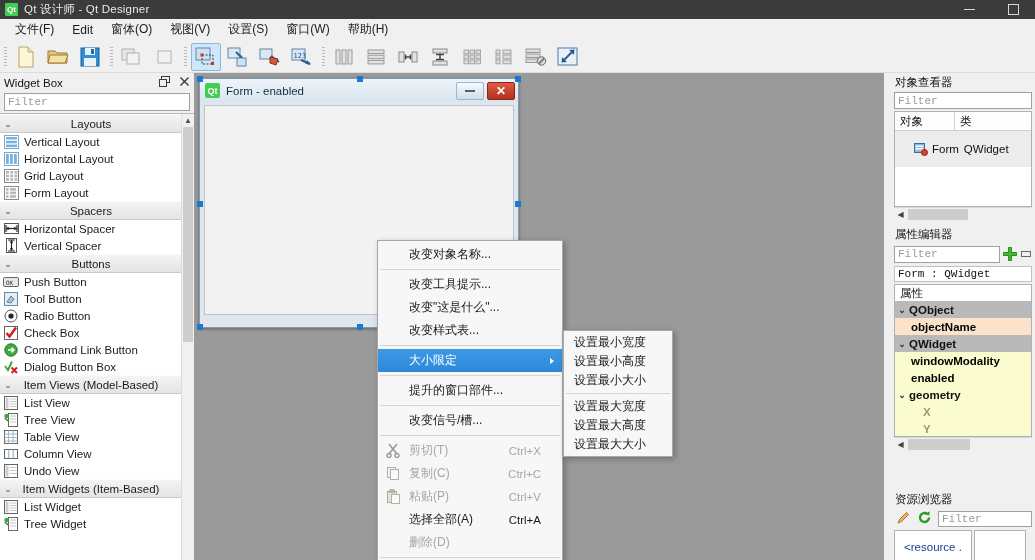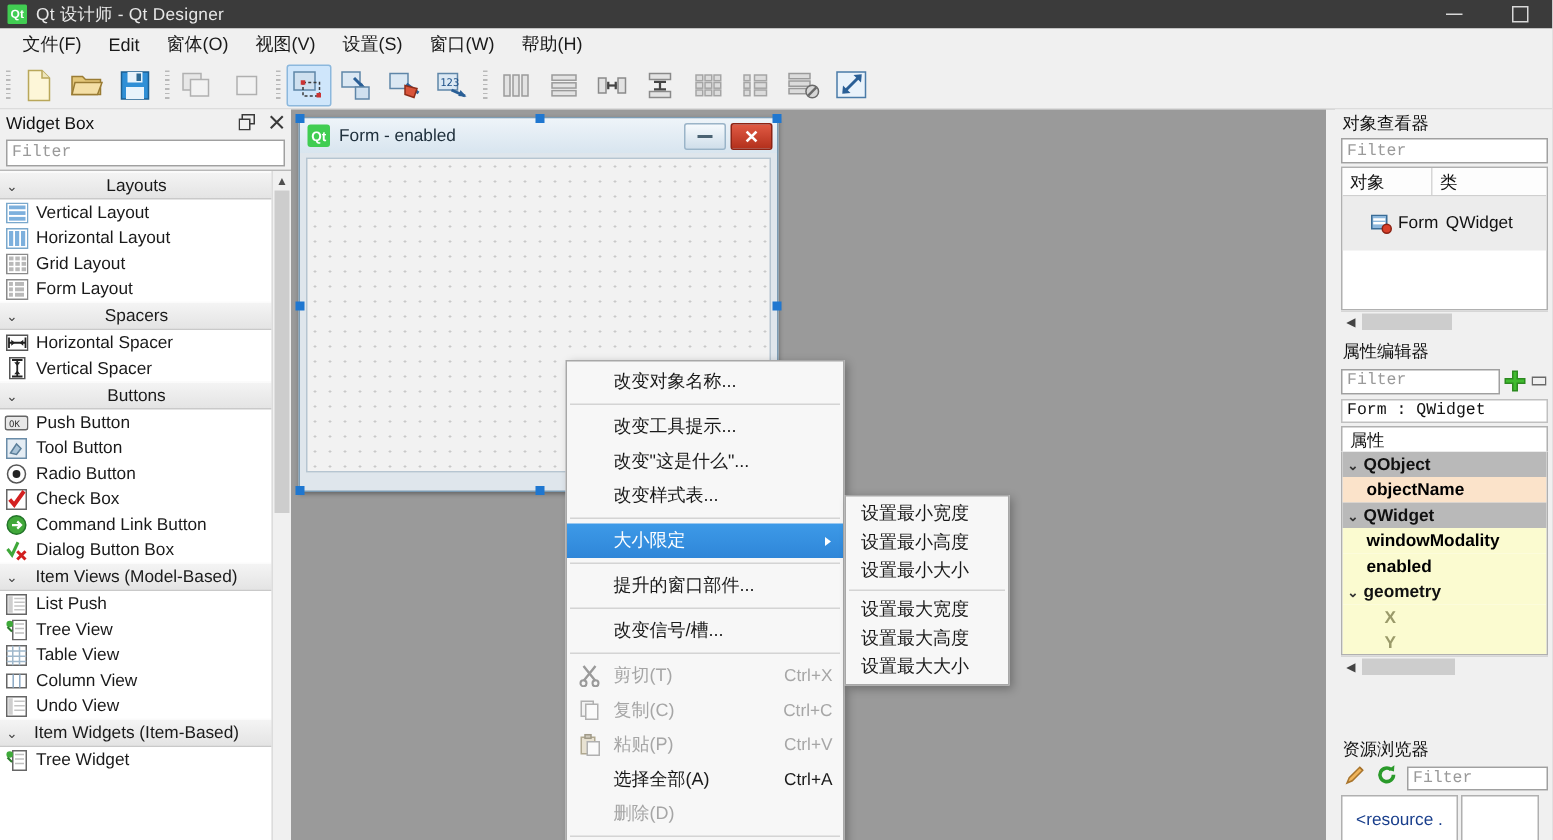--- a/index.html
+++ b/index.html
@@ -169,21 +169,21 @@
     font-size: 12px; color: #1a1a1a;
   }
   .ctxrow {
     height: 23px; display: flex; align-items: center; position: relative;
     padding-left: 31px; box-sizing: border-box; white-space: nowrap;
   }
   .ctxrow.sel { background: linear-gradient(to bottom, #3d9ae8, #2f86d8); color: #fff; }
   .ctxrow.disabled { color: #a6a6a6; }
   .ctxsep { height: 1px; background: #d4d4d4; margin: 3px 2px; }
   .ctxshort {
-    position: absolute; right: 7px; font-size: 11.5px;
+    position: absolute; right: 21px; font-size: 11.5px;
   }
   .ctxarrow {
     position: absolute; right: 8px; width: 0; height: 0;
     border-left: 4px solid currentColor;
     border-top: 3.5px solid transparent; border-bottom: 3.5px solid transparent;
   }
   .ctxicon {
     position: absolute; left: 7px; width: 16px; height: 16px;
     display: flex; align-items: center; justify-content: center;
   }
@@ -647,21 +647,21 @@
             <span class="ctext">Item Views (Model-Based)</span>
           </div>
           <div class="witem">
             <span class="wicon" style="display: flex; align-items: center; justify-content: center;">
               <svg width="14" height="14" viewBox="0 0 14 14">
                 <rect x="0.5" y="0.5" width="13" height="13" fill="#fff" stroke="#666"></rect>
                 <rect x="1.5" y="1.5" width="3" height="11" fill="#cfcfcf"></rect>
                 <path d="M5.5 3h7 M5.5 5.5h7 M5.5 8h7 M5.5 10.5h7" stroke="#c5c5c5"></path>
               </svg>
             </span>
-            <span>List Push</span>
+            <span>List View</span>
           </div>
           <div class="witem">
             <span class="wicon" style="display: flex; align-items: center; justify-content: center;">
               <svg width="14" height="14" viewBox="0 0 14 14">
                 <rect x="4.5" y="0.5" width="9" height="13" fill="#fff" stroke="#666"></rect>
                 <path d="M6 3h6 M6 6h6 M6 9h6" stroke="#c0c0c0"></path>
                 <circle cx="2.5" cy="3" r="2.2" fill="#3faa3a"></circle>
                 <path d="M1 5 L4 8" stroke="#2a7a2a" stroke-width="1.4"></path>
               </svg>
             </span>
@@ -691,20 +691,30 @@
                 <rect x="0.5" y="0.5" width="13" height="13" fill="#fff" stroke="#666"></rect>
                 <rect x="1.5" y="1.5" width="3" height="11" fill="#cfcfcf"></rect>
                 <path d="M5.5 3.5h7 M5.5 6.5h7 M5.5 9.5h7" stroke="#c5c5c5"></path>
               </svg>
             </span>
             <span>Undo View</span>
           </div>
           <div class="cat">
             <span class="chev">⌄</span>
             <span class="ctext">Item Widgets (Item-Based)</span>
+          </div>
+          <div class="witem">
+            <span class="wicon" style="display: flex; align-items: center; justify-content: center;">
+              <svg width="14" height="14" viewBox="0 0 14 14">
+                <rect x="0.5" y="0.5" width="13" height="13" fill="#fff" stroke="#666"></rect>
+                <rect x="1.5" y="1.5" width="3" height="11" fill="#cfcfcf"></rect>
+                <path d="M5.5 3h7 M5.5 5.5h7 M5.5 8h7 M5.5 10.5h7" stroke="#c5c5c5"></path>
+              </svg>
+            </span>
+            <span>List Widget</span>
           </div>
           <div class="witem">
             <span class="wicon" style="display: flex; align-items: center; justify-content: center;">
               <svg width="14" height="14" viewBox="0 0 14 14">
                 <rect x="4.5" y="0.5" width="9" height="13" fill="#fff" stroke="#666"></rect>
                 <path d="M6 3h6 M6 6h6 M6 9h6" stroke="#c0c0c0"></path>
                 <circle cx="2.5" cy="3" r="2.2" fill="#3faa3a"></circle>
                 <path d="M1 5 L4 8" stroke="#2a7a2a" stroke-width="1.4"></path>
               </svg>
             </span>

